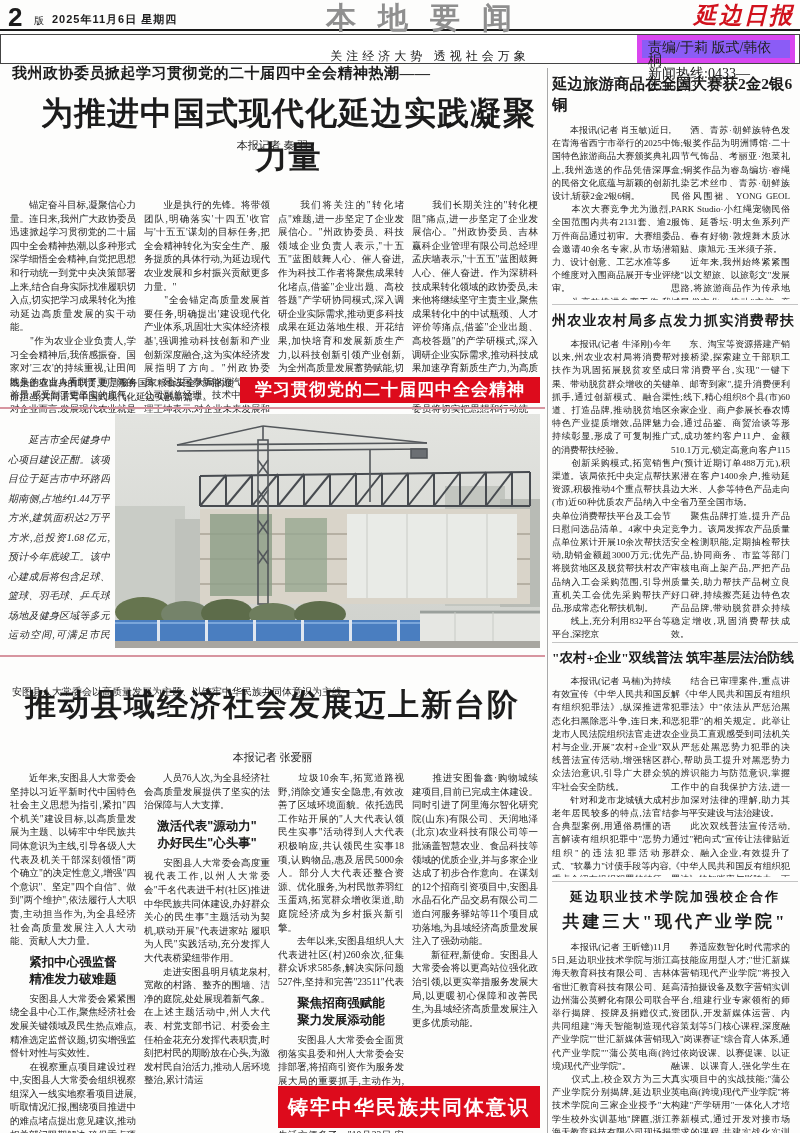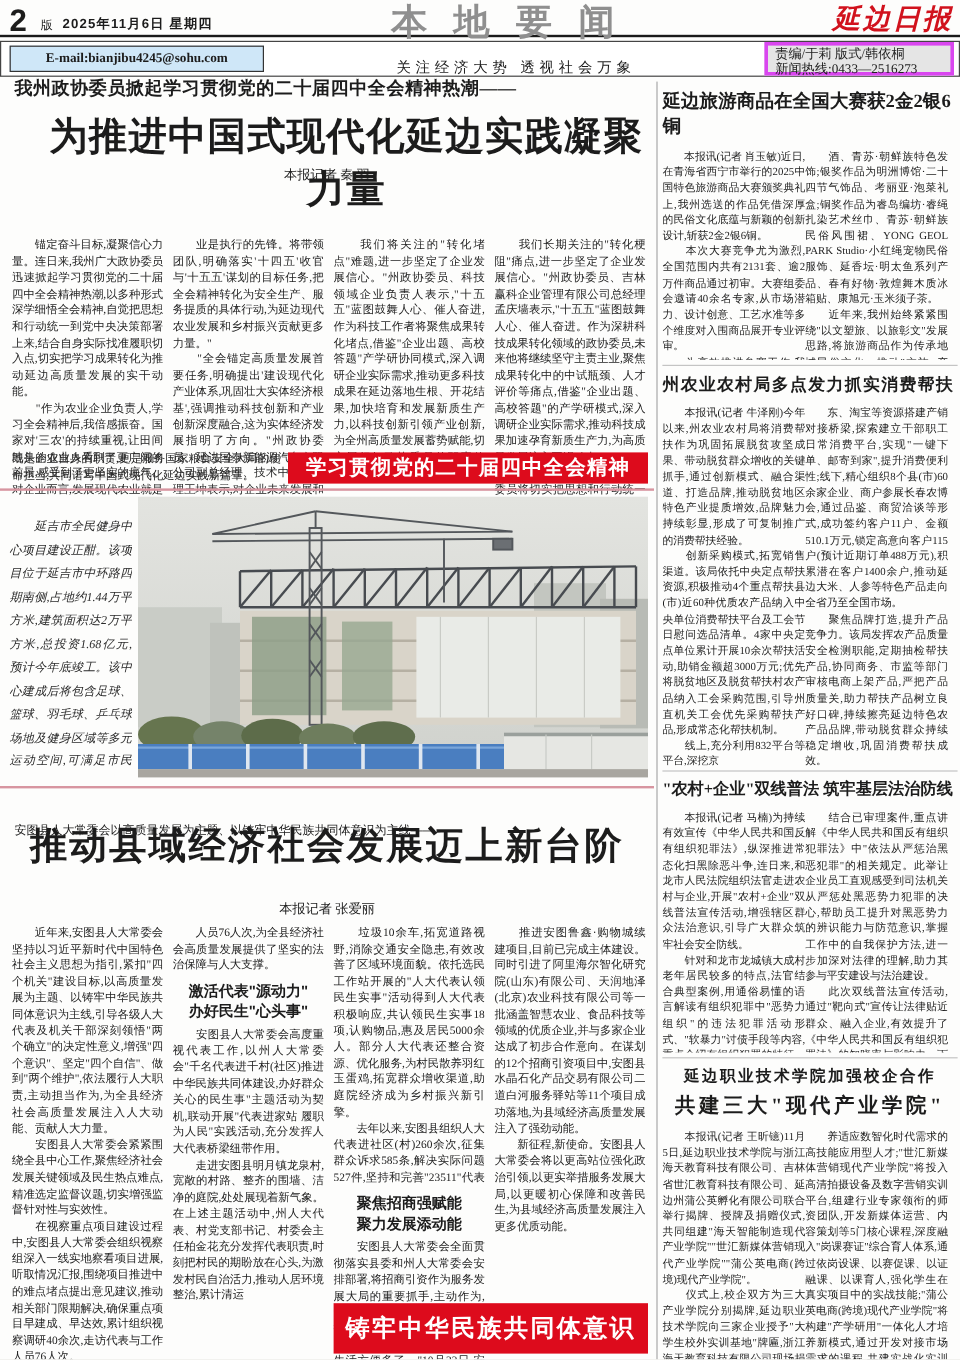--- a/index.html
+++ b/index.html
@@ -16,22 +16,22 @@
   .hdr-date { position:absolute; left:52px; top:12px; font-size:11px; font-weight:bold; letter-spacing:1px; font-family:"Liberation Sans",sans-serif; }
   .section-title { position:absolute; left:300px; top:-2px; width:260px; text-align:center;
     font-size:30px; font-weight:bold; color:#8f8f8f; letter-spacing:22px; white-space:nowrap; }
   .masthead { position:absolute; right:6px; top:0px; font-size:23px; font-weight:bold; font-style:italic;
     color:#d1121d; letter-spacing:2px; font-family:"Liberation Serif",serif; }
   .hdr-band { position:absolute; left:0; top:34px; width:800px; height:30px; border:1px solid #444; background:#fff; }
   .email-box { position:absolute; left:8px; top:38px; width:212px; height:22px; background:#cfe7f8; border:1px solid #333;
     font-size:11px; font-weight:bold; line-height:20px; text-align:center; font-family:"Liberation Serif",serif; }
   .slogan { position:absolute; left:250px; top:38px; width:360px; text-align:center; font-size:12px; font-weight:normal;
     letter-spacing:4px; font-family:"Liberation Sans",sans-serif;margin-top:10px; }
-  .staff-box { position:absolute; right:5px; top:35px; width:158px; height:28px; background:#e5e5e5; border:3px solid #d946ef;
-    font-size:11px; line-height:13px; padding:1px 6px; color:#222; }
+  .staff-box { position:absolute; right:5px; top:35px; width:158px; height:28px; background:#8b5cf6; border:5px solid #d946ef;
+    font-size:14px; line-height:13px; padding:1px 6px; color:#222; }
   
   .col { white-space:pre-line; text-align:justify; overflow:hidden; }
   .body-txt { font-size:9.5px; line-height:13.6px; color:#222; }
   .rule-pink { position:absolute; height:0; border-top:2px solid #d795a0; }
   .vdiv { position:absolute; width:0; border-left:1px solid #a9a9a9; }
   .hdiv { position:absolute; height:0; border-top:1px solid #c4c4c4; }
   
   .a1-kicker { position:absolute; left:12px; top:64px; font-family:Liberation Serif, serif; font-weight:bold; font-size:15px; letter-spacing:0.5px; }
   .a1-title { position:absolute; left:0; top:92px; width:545px; text-align:center; font-size:32px; font-weight:bold; letter-spacing:1px;padding-left:32px; }
   .a1-byline { position:absolute; left:0; top:138px; width:545px; text-align:center; font-size:11px; }
@@ -72,21 +72,20 @@
 <div class="page">
 
   <div class="hdr-top">
     <div class="pageno">2</div>
     <div class="pagelabel">版</div>
     <div class="hdr-date">2025年11月6日  星期四</div>
     <div class="section-title">本地要闻</div>
     <div class="masthead">延边日报</div>
   </div>
   <div class="hdr-band"></div>
-  <div class="email-box">E-mail:bianjibu4245@sohu.com</div>
   <div class="slogan">关注经济大势  透视社会万象</div>
   <div class="staff-box">
     <div>责编/于莉    版式/韩依桐</div>
     <div>新闻热线:0433—2516273</div>
   </div>
 
   <div class="vdiv" style="left:547px; top:68px; height:1065px;"></div>
 
   <div class="a1-kicker">我州政协委员掀起学习贯彻党的二十届四中全会精神热潮——</div>
   <div class="a1-title">为推进中国式现代化延边实践凝聚力量</div>
@@ -207,20 +206,22 @@
     </svg>
   </div>
 
   <div class="rule-pink" style="left:0; top:655px; width:545px;"></div>
   <div class="a2-kicker">安图县人大常委会以高质量发展为主题、以铸牢中华民族共同体意识为主线——</div>
   <div class="a2-title">推动县域经济社会发展迈上新台阶</div>
   <div class="a2-byline">本报记者  张爱丽</div>
   <div class="a2-cols">
     <div class="c">
       <div class="col body-txt">　　近年来,安图县人大常委会坚持以习近平新时代中国特色社会主义思想为指引,紧扣"四个机关"建设目标,以高质量发展为主题、以铸牢中华民族共同体意识为主线,引导各级人大代表及机关干部深刻领悟"两个确立"的决定性意义,增强"四个意识"、坚定"四个自信"、做到"两个维护",依法履行人大职责,主动担当作为,为全县经济社会高质量发展注入人大动能、贡献人大力量。</div>
+      <div class="subhead">紧扣中心强监督
+精准发力破难题</div>
       <div class="col body-txt" style="flex:1;">　　安图县人大常委会紧紧围绕全县中心工作,聚焦经济社会发展关键领域及民生热点难点,精准选定监督议题,切实增强监督针对性与实效性。
 　　在视察重点项目建设过程中,安图县人大常委会组织视察组深入一线实地察看项目进展,听取情况汇报,围绕项目推进中的难点堵点提出意见建议,推动相关部门限期解决,确保重点项目早建成、早达效,累计组织视察调研40余次,走访代表与工作人员76人次。</div>
     </div>
     <div class="c">
       <div class="col body-txt">　　人员76人次,为全县经济社会高质量发展提供了坚实的法治保障与人大支撑。</div>
       <div class="subhead">激活代表"源动力"
 办好民生"心头事"</div>
       <div class="col body-txt" style="flex:1;">　　安图县人大常委会高度重视代表工作,以州人大常委会"千名代表进千村(社区)推进中华民族共同体建设,办好群众关心的民生事"主题活动为契机,联动开展"代表进家站  履职为人民"实践活动,充分发挥人大代表桥梁纽带作用。
 　　走进安图县明月镇龙泉村,宽敞的村路、整齐的围墙、洁净的庭院,处处展现着新气象。在上述主题活动中,州人大代表、村党支部书记、村委会主任柏金花充分发挥代表职责,时刻把村民的期盼放在心头,为激发村民自治活力,推动人居环境整治,累计清运</div>
     </div>

